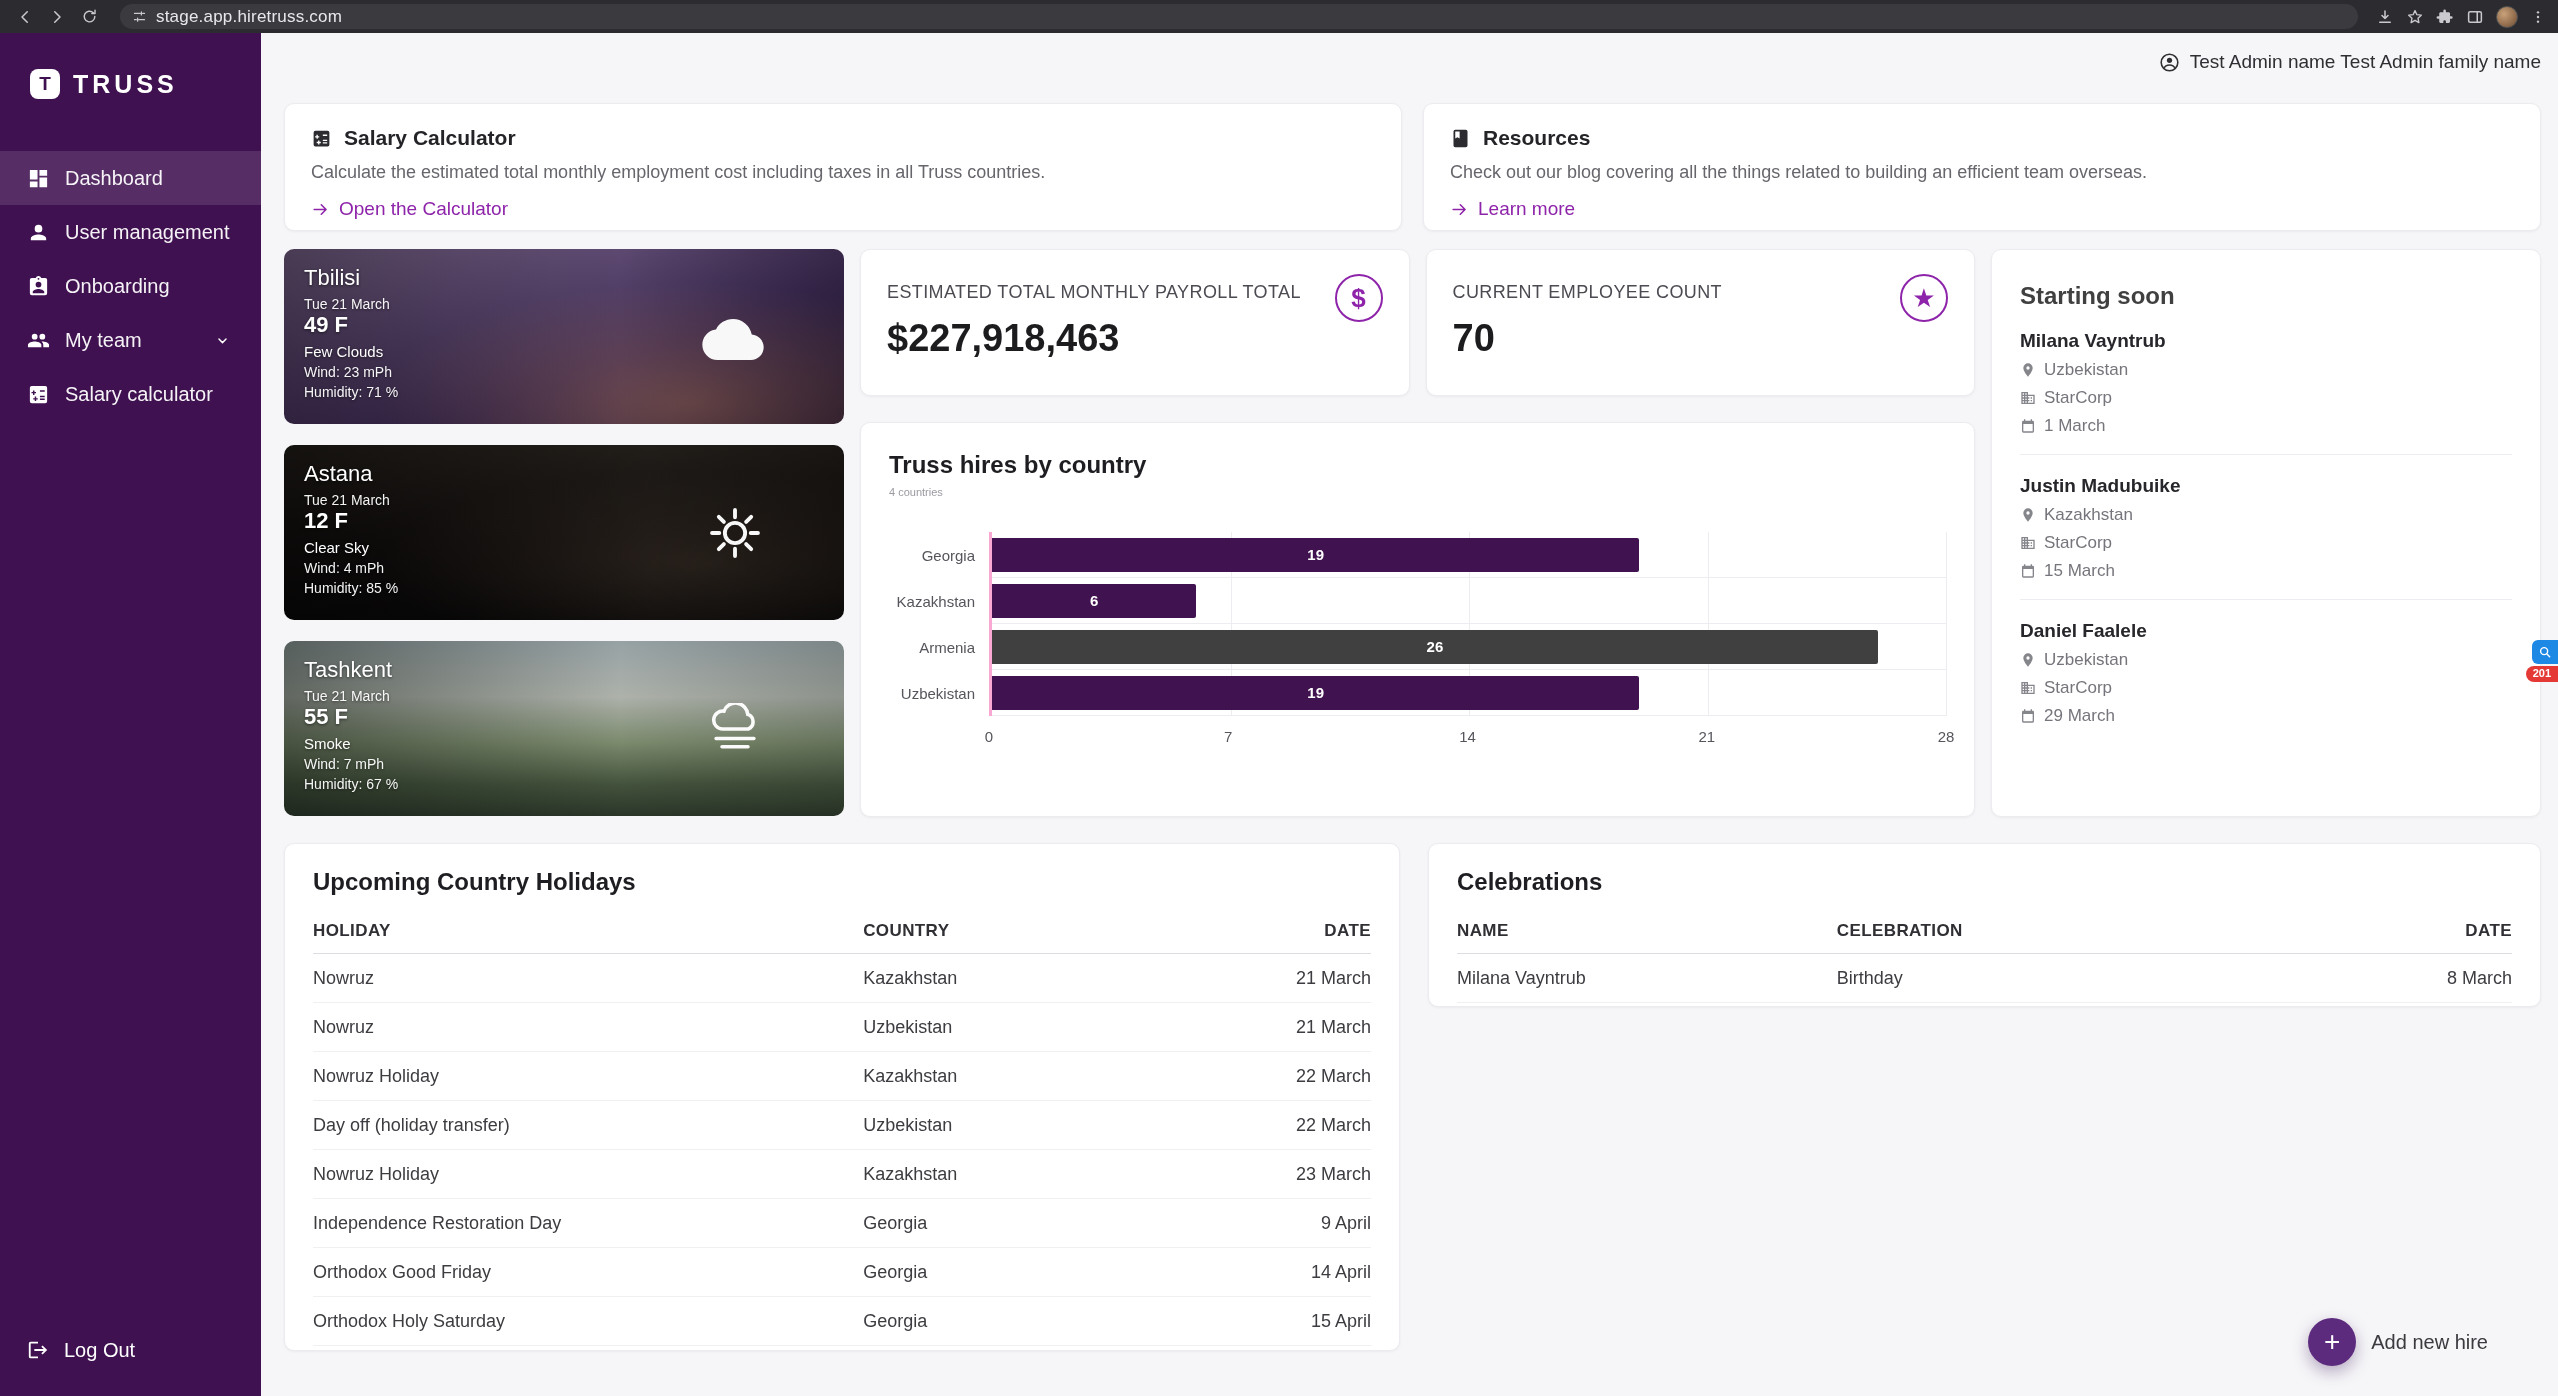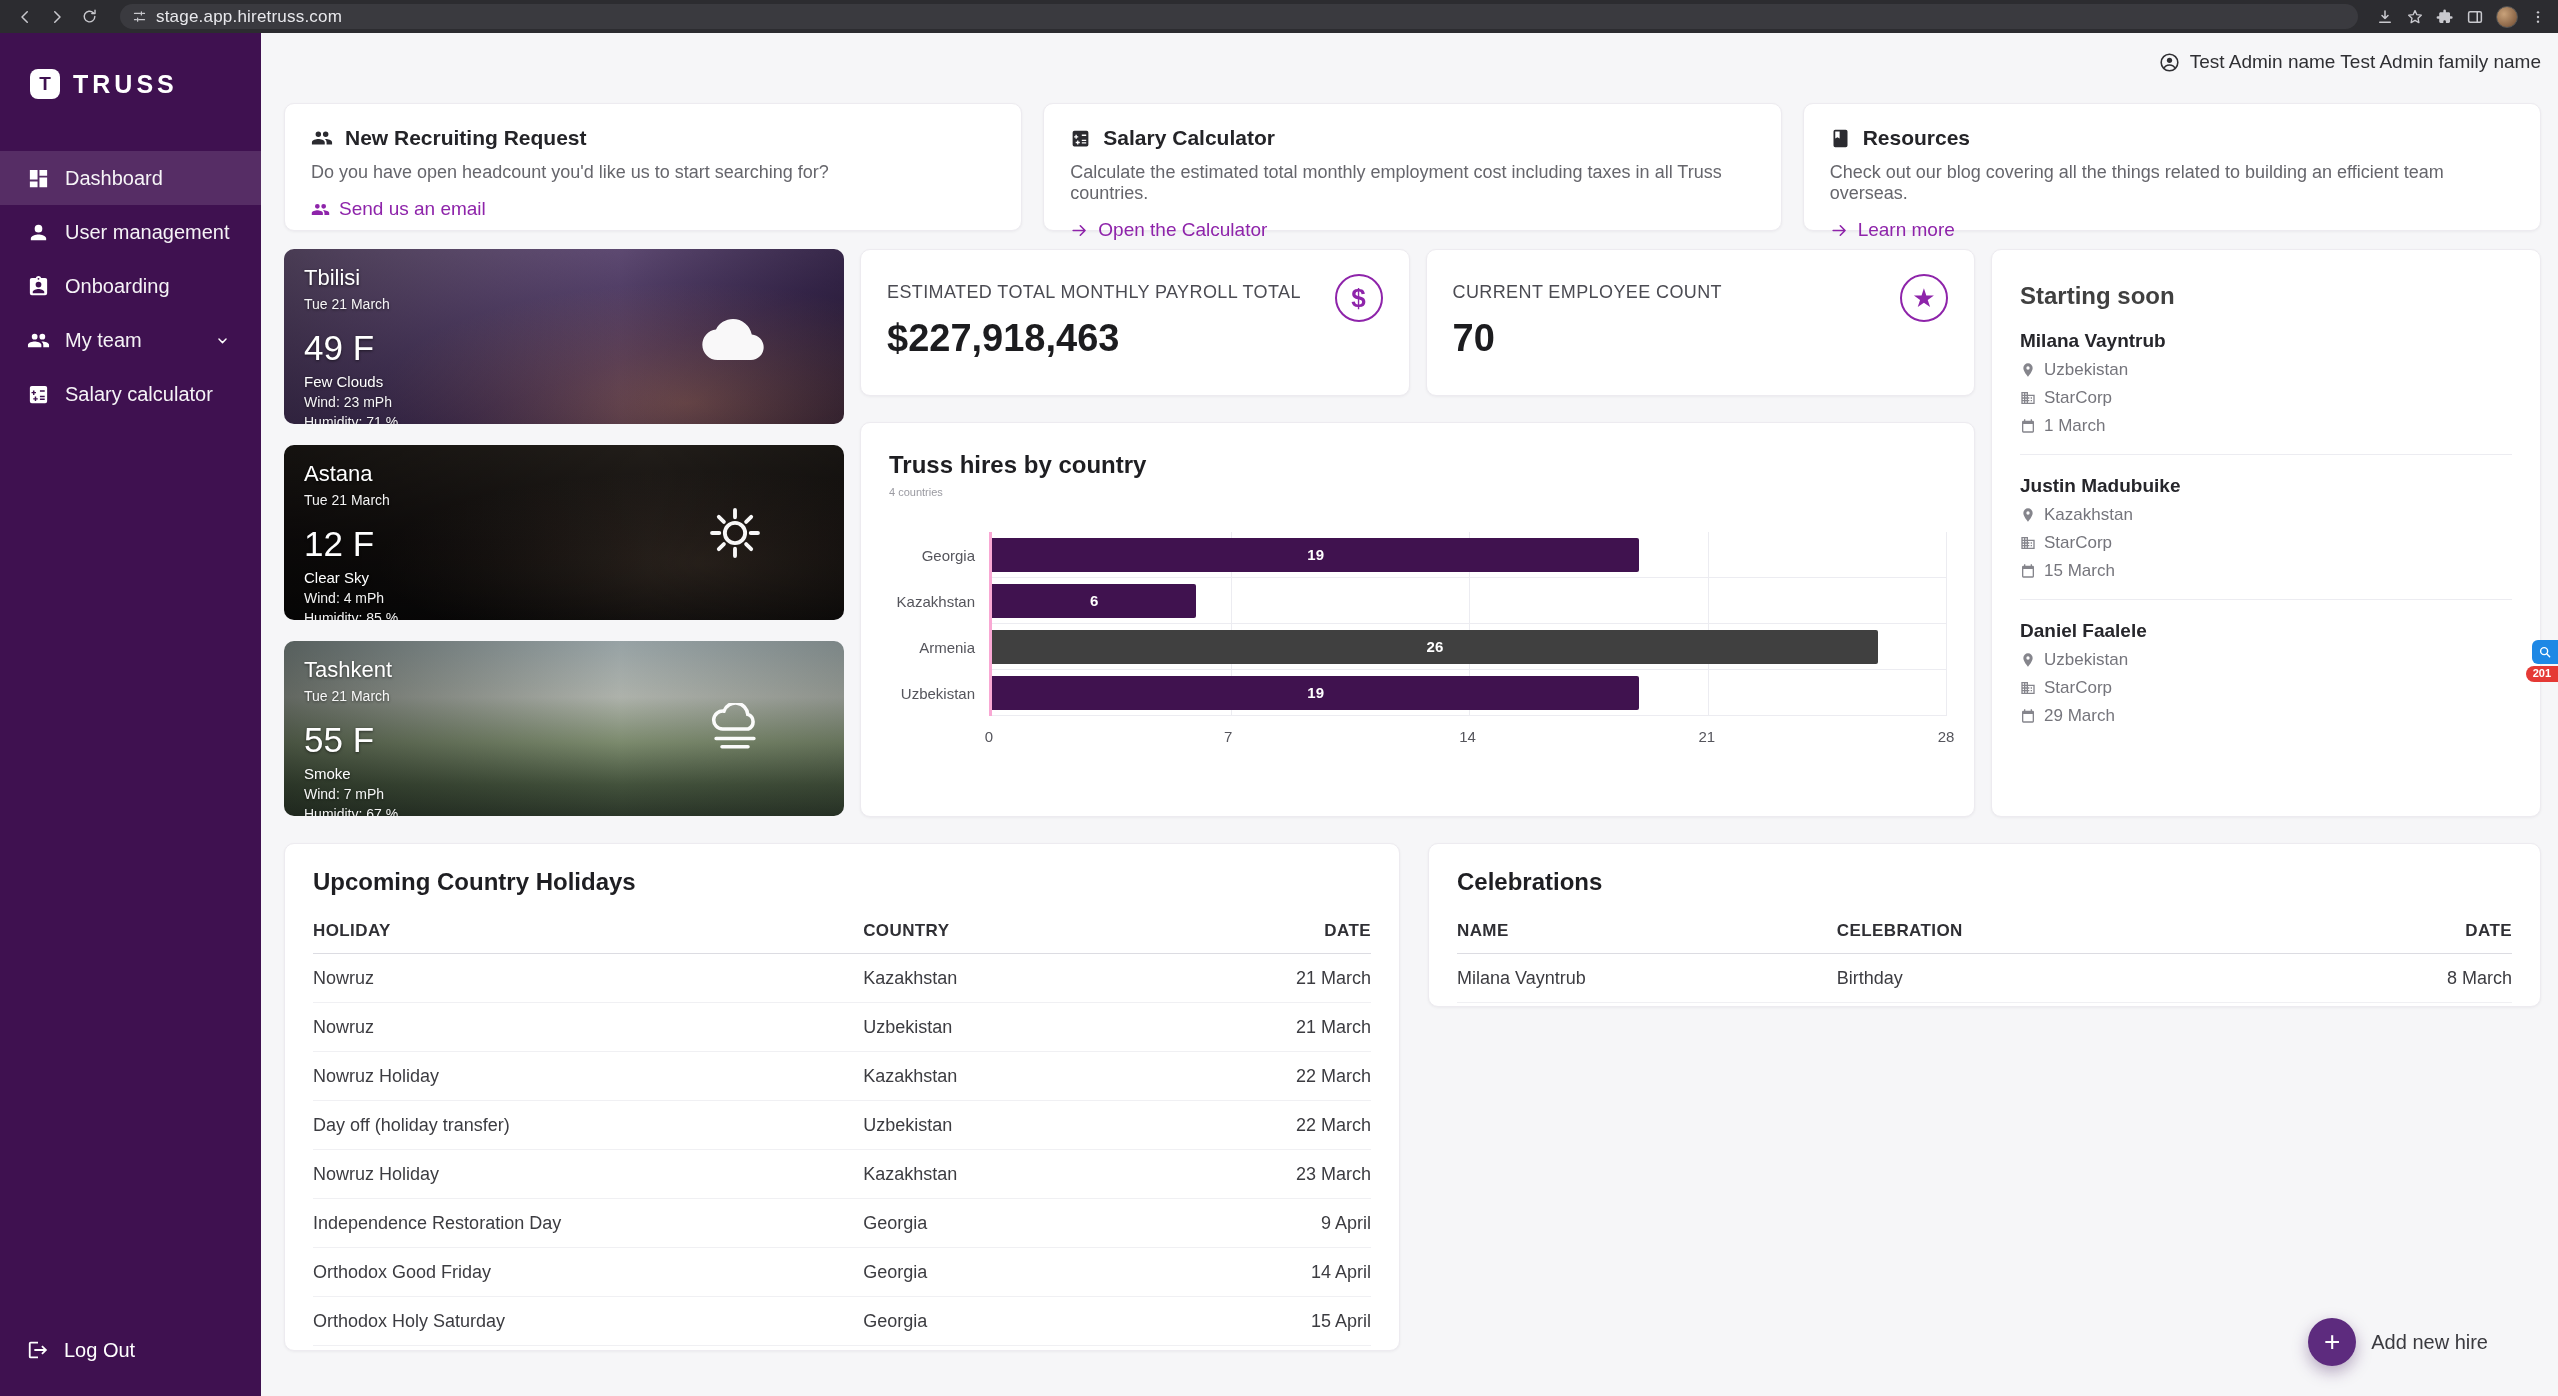--- a/index.html
+++ b/index.html
@@ -65,21 +65,21 @@
       linear-gradient(160deg, #8f7a9e 0%, #6b5580 30%, #43305c 62%, #241833 100%); }
   .w-astana { background:
       linear-gradient(90deg, rgba(0,0,0,.5) 0%, rgba(0,0,0,.18) 65%, rgba(0,0,0,.4) 100%),
       radial-gradient(ellipse at 75% 68%, rgba(128,104,82,.28), transparent 55%),
       linear-gradient(180deg, #29241f 0%, #161211 55%, #0b0a0a 100%); }
   .w-tashkent { background:
       linear-gradient(90deg, rgba(18,24,18,.55) 0%, rgba(18,24,18,.12) 60%, rgba(18,24,18,.3) 100%),
       linear-gradient(180deg, #a9b5b9 0%, #c3c7c0 32%, #8a9a7a 58%, #4a5a42 82%, #2e3a2c 100%); }
   .w-city { font-size:22px; font-weight:500; }
   .w-date { font-size:14px; margin-top:5px; opacity:.95; }
-  .w-temp { font-size:35px; font-weight:400; margin-top:16px; }
+  .w-temp { font-size:22px; font-weight:700; margin-top:0; }
   .w-cond { font-size:15px; margin-top:5px; }
   .w-meta { font-size:14px; margin-top:4px; opacity:.95; }
   .w-icon { position:absolute; right:80px; top:50%; transform:translateY(-50%); opacity:.97; }
 
   
   .stats-row { display:flex; gap:16px; height:147px; }
   .stat-card { flex:1; position:relative; padding:32px 26px; }
   .stat-label { font-size:18px; letter-spacing:.4px; color:#4b4b52; font-weight:500; }
   .stat-value { font-size:38px; font-weight:600; color:#1c1c1f; margin-top:14px; }
   .stat-ring { position:absolute; right:26px; top:24px; width:48px; height:48px; border:2.5px solid #8e24aa; border-radius:50%;
@@ -265,35 +265,20 @@
               <circle cx="12" cy="12" r="9.5"></circle>
               <circle cx="12" cy="9.5" r="3" fill="#2f2f33" stroke="none"></circle>
               <path d="M5.8 18.6c1-2.7 3.6-3.8 6.2-3.8s5.2 1.1 6.2 3.8"></path>
             </g>
           </svg>
         <span>Test Admin name Test Admin family name</span>
       </div>
     </div>
 
     <div class="quick-row">
-      <div class="card quick-card">
-        <div class="qc-title-row">
-          <svg width="22" height="22" viewBox="0 0 24 24">
-              <path fill="#2b2b30" d="M16 11a3 3 0 1 0-3-3 3 3 0 0 0 3 3zm-8 0a3 3 0 1 0-3-3 3 3 0 0 0 3 3zm0 2c-2.33 0-7 1.17-7 3.5V19h14v-2.5C15 14.17 10.33 13 8 13zm8 0c-.29 0-.62 0-.97.05A4.22 4.22 0 0 1 17 16.5V19h6v-2.5c0-2.33-4.67-3.5-7-3.5z"></path>
-            </svg>
-          <span class="qc-title">New Recruiting Request</span>
-        </div>
-        <div class="qc-body">Do you have open headcount you'd like us to start searching for?</div>
-        <div class="qc-link">
-          <svg width="19" height="19" viewBox="0 0 24 24">
-              <path fill="#8e24aa" d="M16 11a3 3 0 1 0-3-3 3 3 0 0 0 3 3zm-8 0a3 3 0 1 0-3-3 3 3 0 0 0 3 3zm0 2c-2.33 0-7 1.17-7 3.5V19h14v-2.5C15 14.17 10.33 13 8 13zm8 0c-.29 0-.62 0-.97.05A4.22 4.22 0 0 1 17 16.5V19h6v-2.5c0-2.33-4.67-3.5-7-3.5z"></path>
-            </svg>
-          <span>Send us an email</span>
-        </div>
-      </div>
       <div class="card quick-card">
         <div class="qc-title-row">
           <svg width="21" height="21" viewBox="0 0 24 24">
               <path fill="#2b2b30" d="M19 3H5a2 2 0 0 0-2 2v14a2 2 0 0 0 2 2h14a2 2 0 0 0 2-2V5a2 2 0 0 0-2-2zm-5.5 4.5h5V9h-5V7.5zM6.2 7.7h1.6v1.6h1.6v1.5H7.8v1.6H6.3v-1.6H4.7V9.3h1.5V7.7zm5 9.6H9.6v1.6H8.1v-1.6H6.5v-1.5h1.6v-1.6h1.5v1.6h1.6v1.5zm7.3.4h-5v-1.5h5v1.5zm0-2.9h-5v-1.5h5v1.5z"></path>
             </svg>
           <span class="qc-title">Salary Calculator</span>
         </div>
         <div class="qc-body">Calculate the estimated total monthly employment cost including taxes in all Truss countries.</div>
         <div class="qc-link">
           <svg width="19" height="19" viewBox="0 0 24 24">

